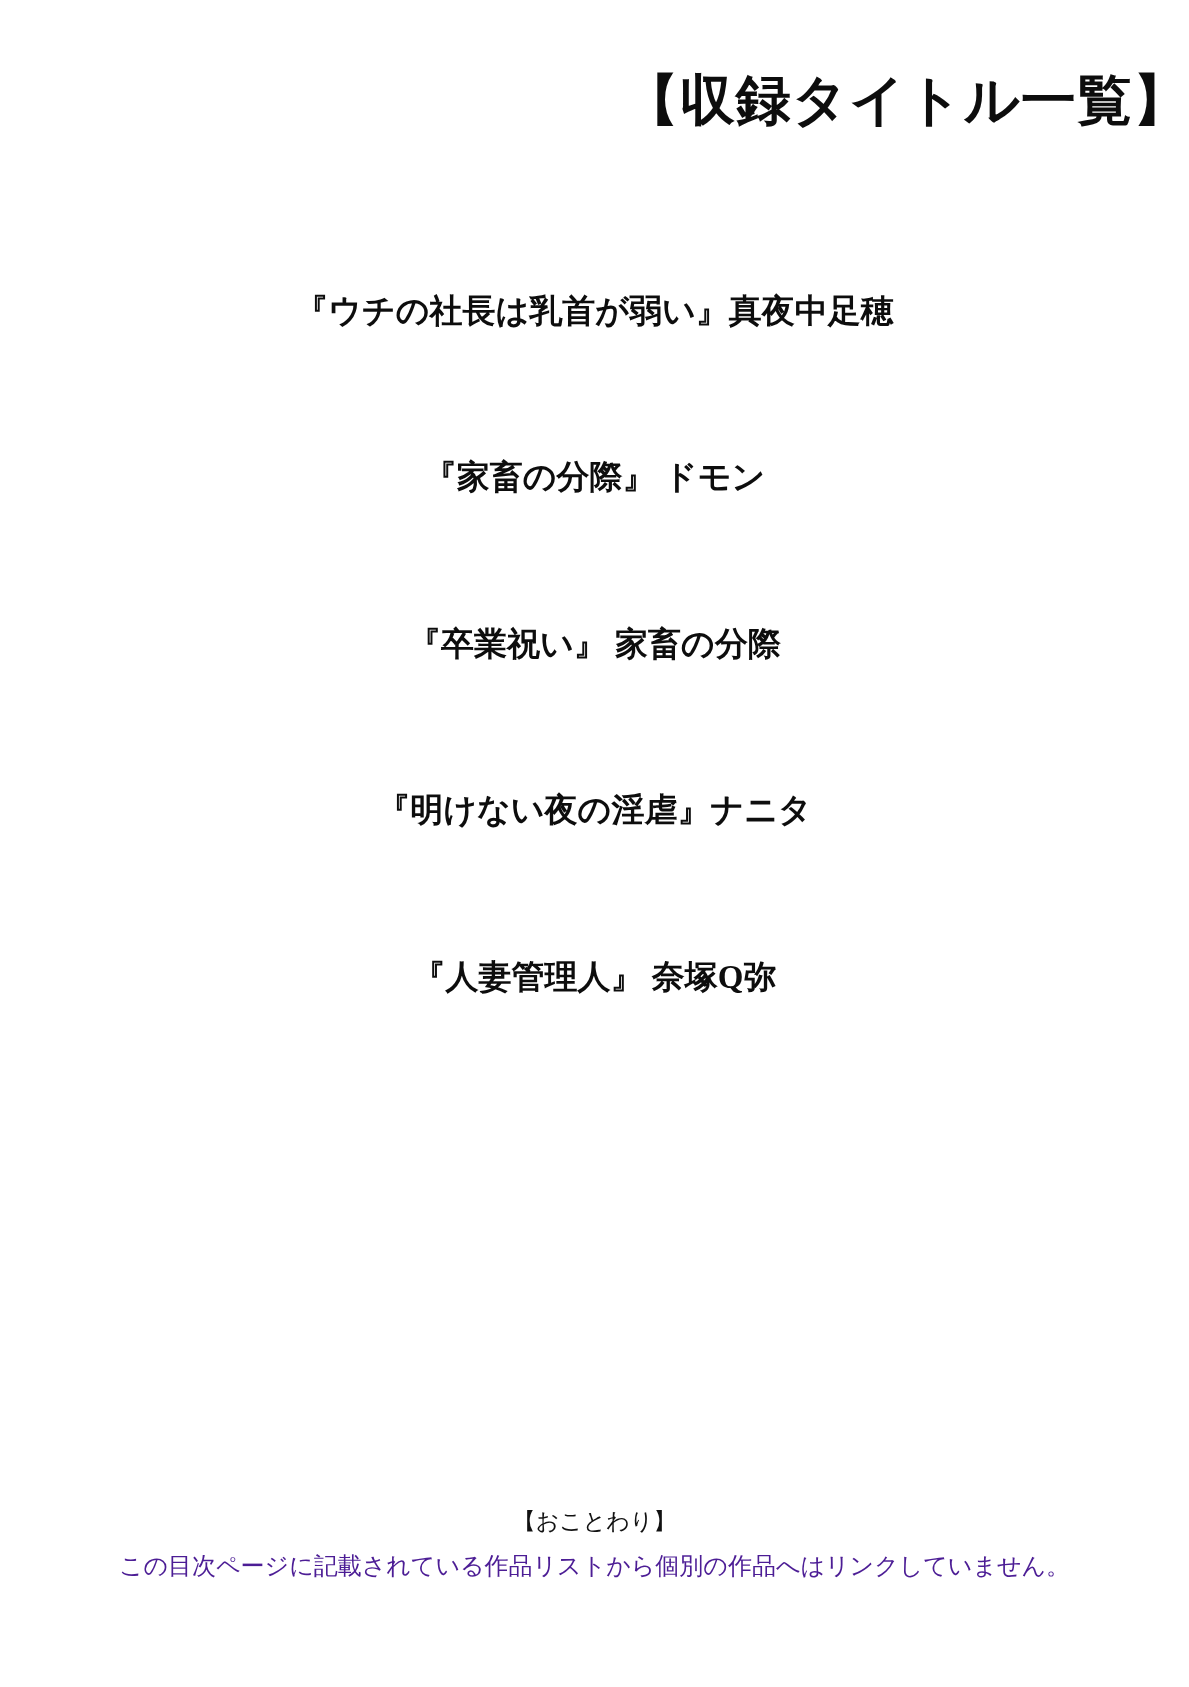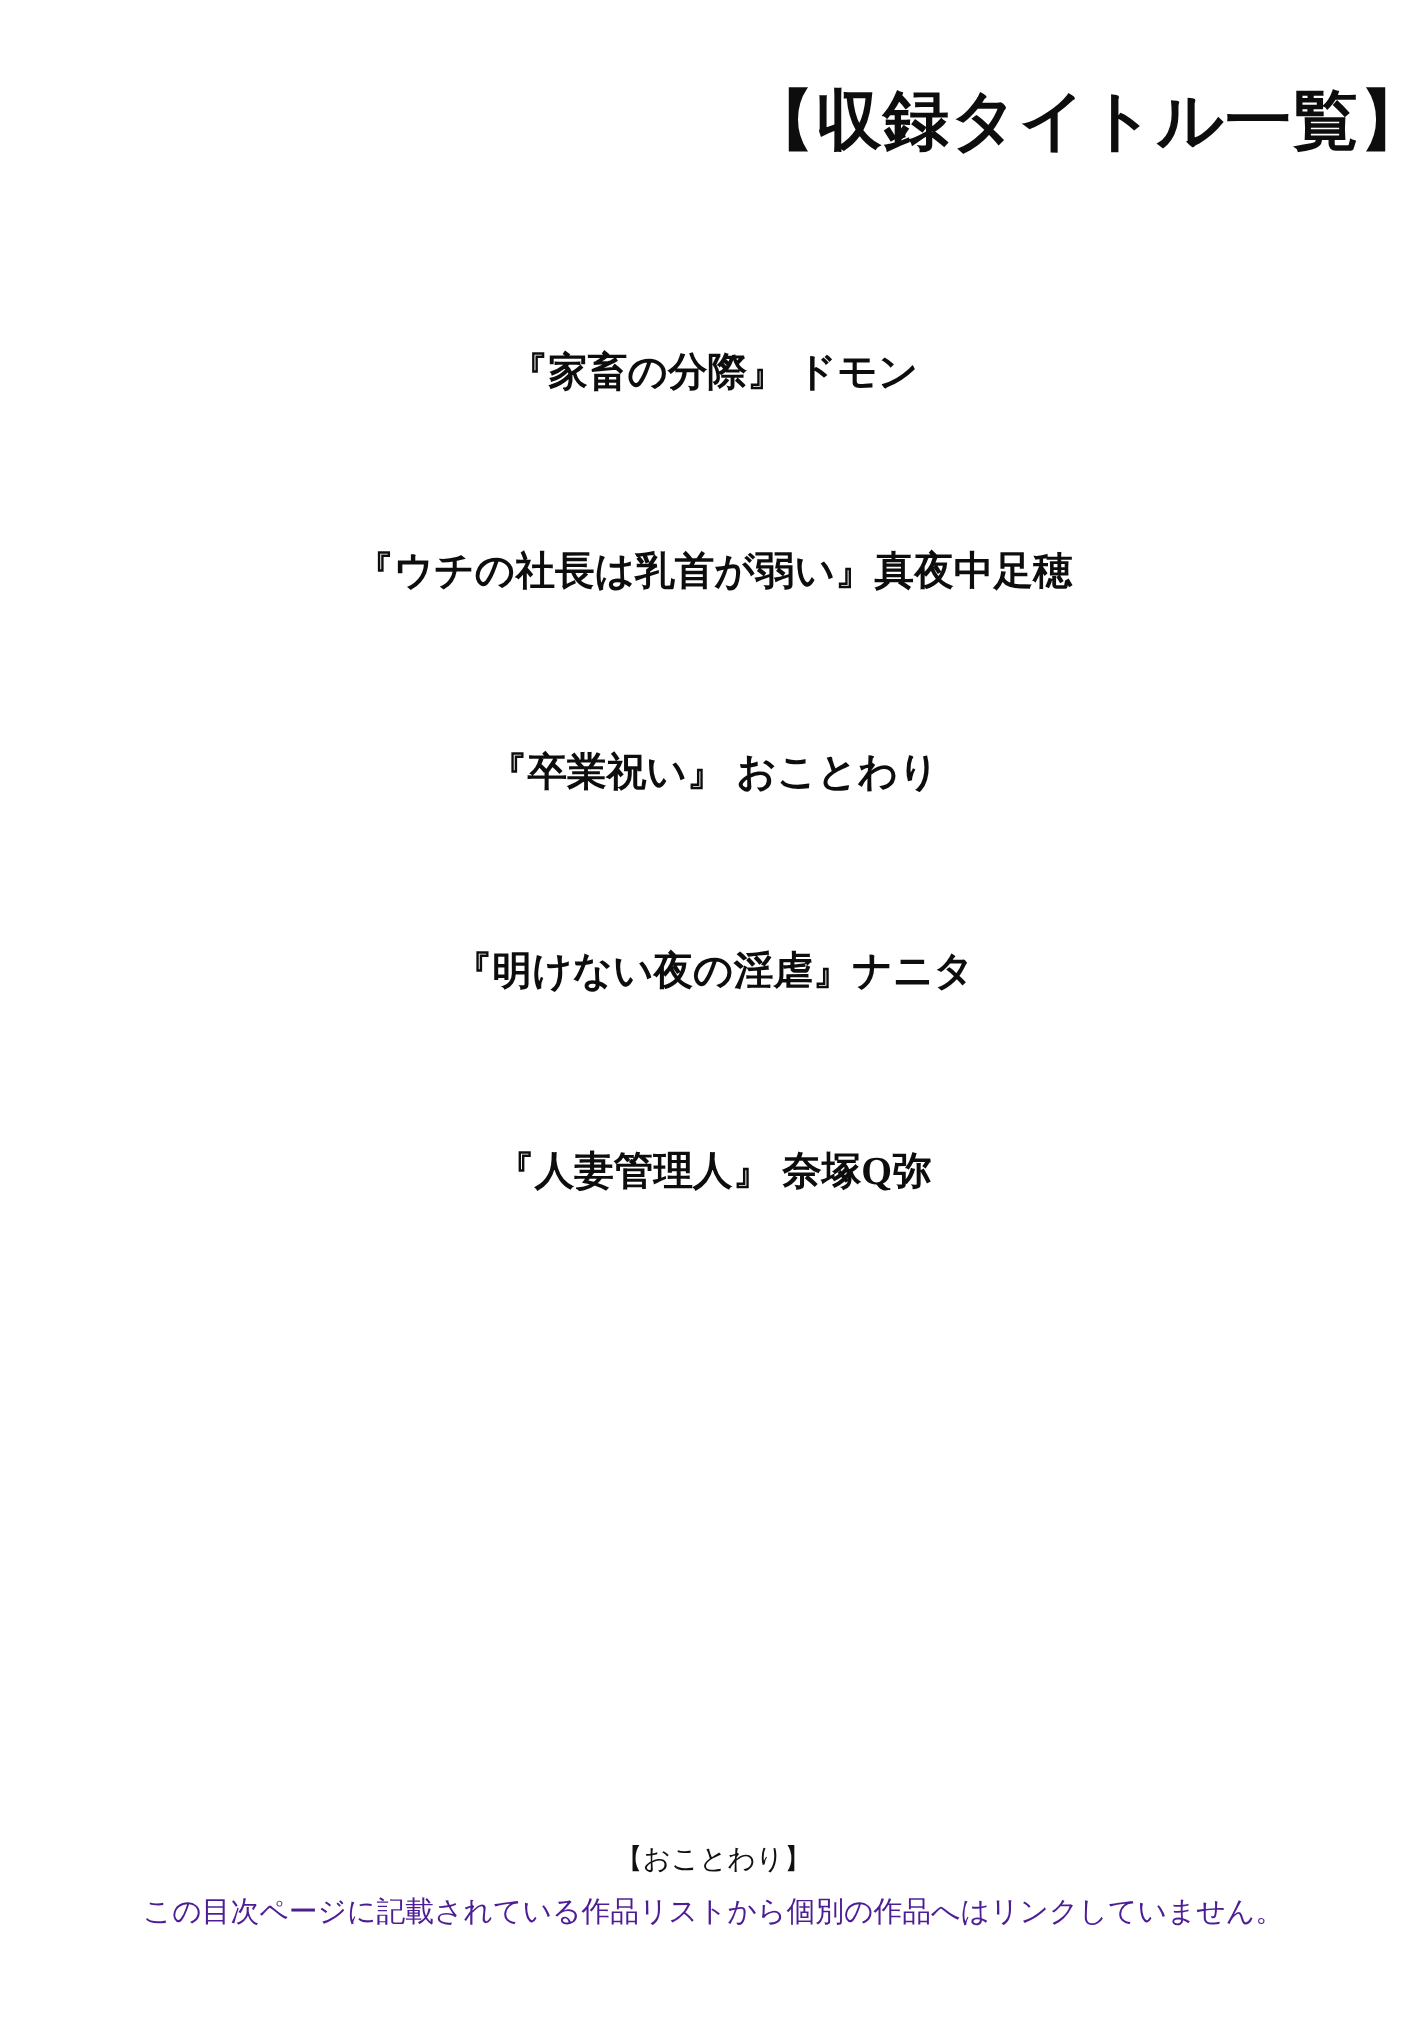--- a/index.html
+++ b/index.html
@@ -49,23 +49,23 @@
     white-space: pre;
     margin-bottom: 0;
   }
   .title-entry + .title-entry {
     margin-top: 122px;
   }
   .notice {
     position: absolute;
     left: 0;
     right: 0;
-    bottom: 84px;
+    bottom: 113px;
     text-align: center;
-    font-family: Liberation Serif, serif;
+    font-family: Liberation Sans, sans-serif;
   }
   .notice-heading {
     font-size: 23px;
     line-height: 1.5;
     color: #111111;
     margin-bottom: 8px;
   }
   .notice-line {
     font-size: 24px;
     line-height: 1.65;
@@ -73,23 +73,23 @@
   }
 </style>
 </head>
 <body>
 
 <div class="page">
 
   <h1 class="page-title">【収録タイトル一覧】</h1>
 
   <div class="title-list">
+    <div class="title-entry">『ウチの社長は乳首が弱い』真夜中足穂</div>
     <div class="title-entry">『家畜の分際』 ドモン</div>
-    <div class="title-entry">『ウチの社長は乳首が弱い』真夜中足穂</div>
-    <div class="title-entry">『卒業祝い』 おことわり</div>
+    <div class="title-entry">『卒業祝い』 家畜の分際</div>
     <div class="title-entry">『明けない夜の淫虐』ナニタ</div>
     <div class="title-entry">『人妻管理人』 奈塚Q弥</div>
   </div>
 
   <div class="notice">
     <div class="notice-heading">【おことわり】</div>
     <div class="notice-line">この目次ページに記載されている作品リストから個別の作品へはリンクしていません。</div>
   </div>
 
 </div>

